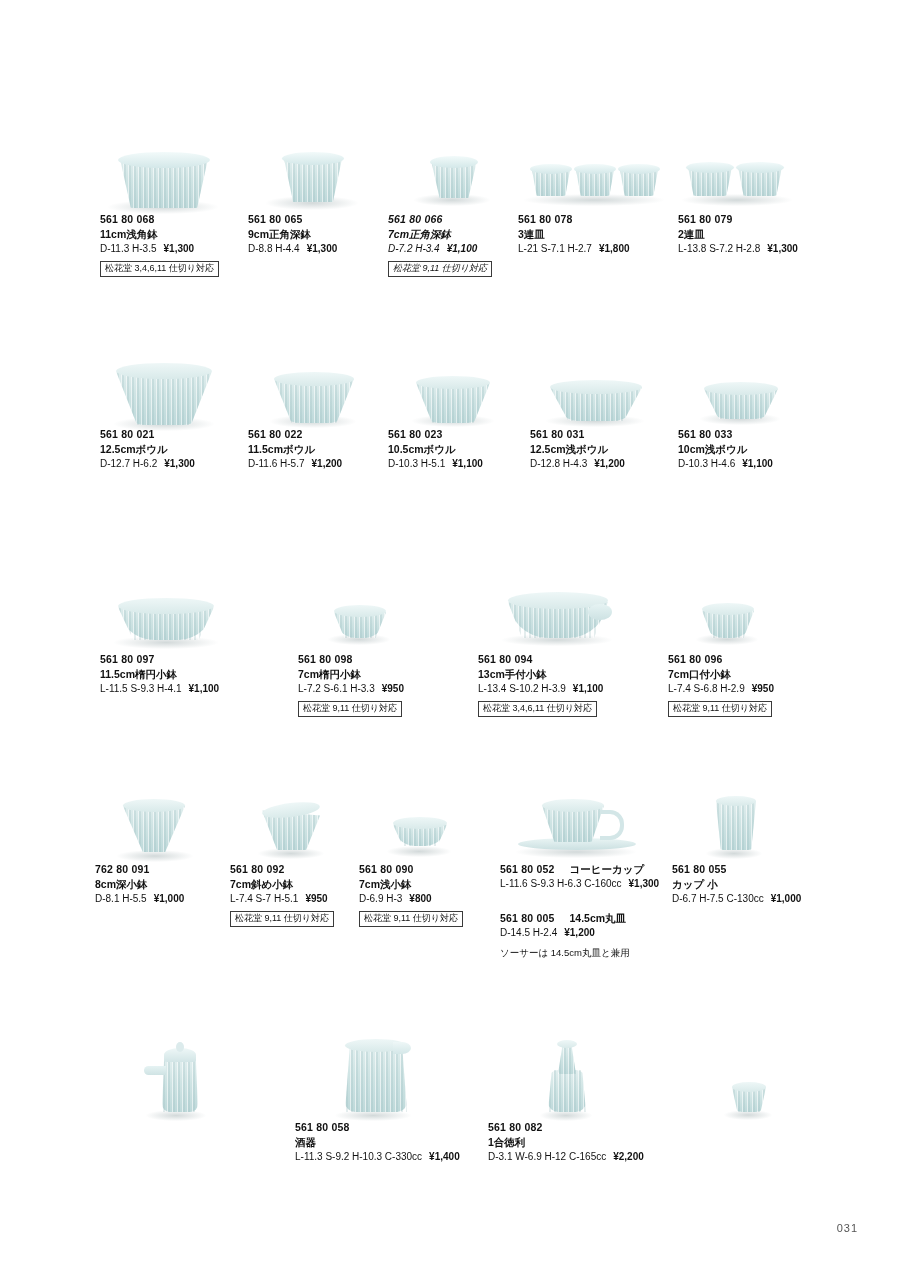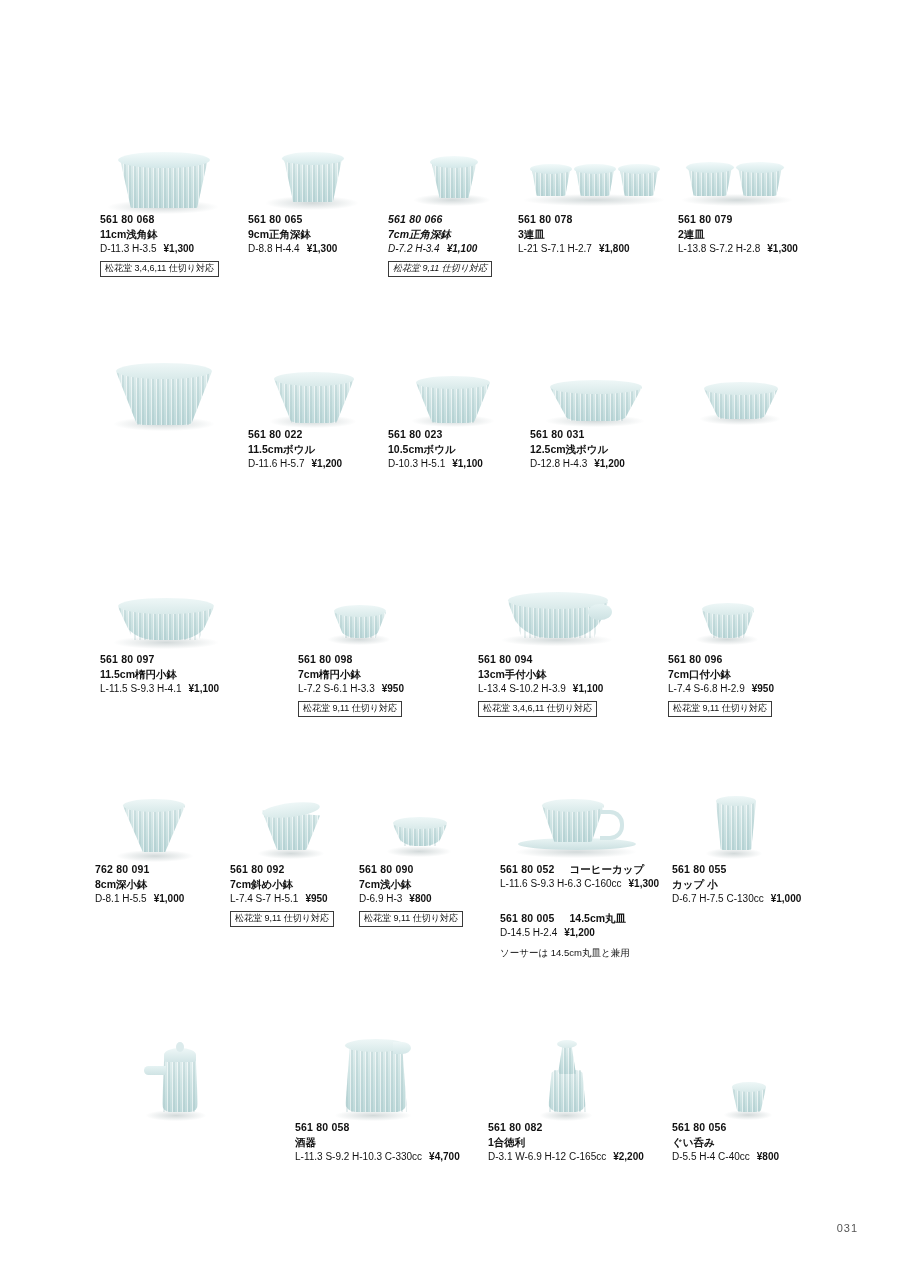--- a/index.html
+++ b/index.html
@@ -206,20 +206,25 @@
   <div class="row" style="top:355px;">
 
     <div class="item" style="left:100px;">
       <div class="img-box">
         <div class="shadow" style="left:14px;top:62px;width:100px;height:14px;"></div>
         <div class="cer" style="left:16px;top:14px;width:96px;height:56px;clip-path:polygon(0% 4%, 100% 4%, 78% 100%, 22% 100%);border-radius:0 0 30px 30px;">
             <div class="flute"></div>
           </div>
         <div class="rim" style="left:16px;top:8px;width:96px;height:16px;"></div>
       </div>
+      <div class="caption">
+        <div class="code">561 80 021</div>
+        <div class="name">12.5cmボウル</div>
+        <div class="spec"><span>D-12.7 H-6.2</span><span class="price">¥1,300</span></div>
+      </div>
     </div>
 
     <div class="item" style="left:248px;">
       <div class="img-box">
         <div class="shadow" style="left:22px;top:60px;width:86px;height:13px;"></div>
         <div class="cer" style="left:26px;top:22px;width:80px;height:46px;clip-path:polygon(0% 4%, 100% 4%, 78% 100%, 22% 100%);border-radius:0 0 26px 26px;">
             <div class="flute"></div>
           </div>
         <div class="rim" style="left:26px;top:17px;width:80px;height:14px;"></div>
       </div>
@@ -260,20 +265,25 @@
       </div>
     </div>
 
     <div class="item" style="left:678px;">
       <div class="img-box">
         <div class="shadow" style="left:22px;top:58px;width:80px;height:12px;"></div>
         <div class="cer" style="left:26px;top:32px;width:74px;height:32px;clip-path:polygon(0% 6%, 100% 6%, 80% 100%, 20% 100%);border-radius:0 0 24px 24px;">
             <div class="flute"></div>
           </div>
         <div class="rim" style="left:26px;top:27px;width:74px;height:13px;"></div>
+      </div>
+      <div class="caption">
+        <div class="code">561 80 033</div>
+        <div class="name">10cm浅ボウル</div>
+        <div class="spec"><span>D-10.3 H-4.6</span><span class="price">¥1,100</span></div>
       </div>
     </div>
   </div>
 
   <div class="row" style="top:580px;">
 
     <div class="item" style="left:100px;">
       <div class="img-box">
         <div class="shadow" style="left:14px;top:56px;width:104px;height:13px;"></div>
         <div class="cer" style="left:18px;top:24px;width:96px;height:36px;clip-path:polygon(0% 8%, 100% 8%, 84% 100%, 16% 100%);border-radius:0 0 40px 40px;">
@@ -447,21 +457,21 @@
         <div class="shadow" style="left:40px;top:80px;width:76px;height:11px;"></div>
         <div class="cer" style="left:50px;top:14px;width:62px;height:68px;clip-path:polygon(8% 0%, 92% 0%, 100% 100%, 0% 100%);border-radius:6px 6px 10px 10px;">
             <div class="flute"></div>
           </div>
         <div class="rim" style="left:50px;top:9px;width:62px;height:13px;"></div>
         <div class="cer" style="left:98px;top:12px;width:18px;height:12px;border-radius:0 50% 50% 0;background:linear-gradient(180deg,#eef7f7,#d4e7e8);"></div>
       </div>
       <div class="caption">
         <div class="code">561 80 058</div>
         <div class="name">酒器</div>
-        <div class="spec"><span>L-11.3 S-9.2 H-10.3 C-330cc</span><span class="price">¥4,700</span></div>
+        <div class="spec"><span>L-11.3 S-9.2 H-10.3 C-330cc</span><span class="price">¥1,400</span></div>
       </div>
     </div>
 
     <div class="item" style="left:488px;">
       <div class="img-box" style="height:90px;">
         <div class="shadow" style="left:52px;top:80px;width:52px;height:11px;"></div>
         <div class="cer" style="left:60px;top:40px;width:38px;height:42px;clip-path:polygon(10% 0%, 90% 0%, 100% 100%, 0% 100%);border-radius:10px 10px 10px 10px;">
             <div class="flute"></div>
           </div>
         <div class="cer" style="left:70px;top:14px;width:18px;height:30px;clip-path:polygon(26% 0%, 74% 0%, 100% 100%, 0% 100%);border-radius:4px;">
@@ -477,22 +487,17 @@
     </div>
 
     <div class="item" style="left:672px;">
       <div class="img-box" style="height:90px;">
         <div class="shadow" style="left:52px;top:80px;width:48px;height:10px;"></div>
         <div class="cer" style="left:60px;top:56px;width:34px;height:26px;clip-path:polygon(0% 4%, 100% 4%, 84% 100%, 16% 100%);border-radius:0 0 10px 10px;">
             <div class="flute"></div>
           </div>
         <div class="rim" style="left:60px;top:52px;width:34px;height:10px;"></div>
       </div>
-      <div class="caption">
-        <div class="code">561 80 056</div>
-        <div class="name">ぐい呑み</div>
-        <div class="spec"><span>D-5.5 H-4 C-40cc</span><span class="price">¥800</span></div>
-      </div>
     </div>
   </div>
 
   <div class="pageno">031</div>
 </div>
 
 </body></html>

